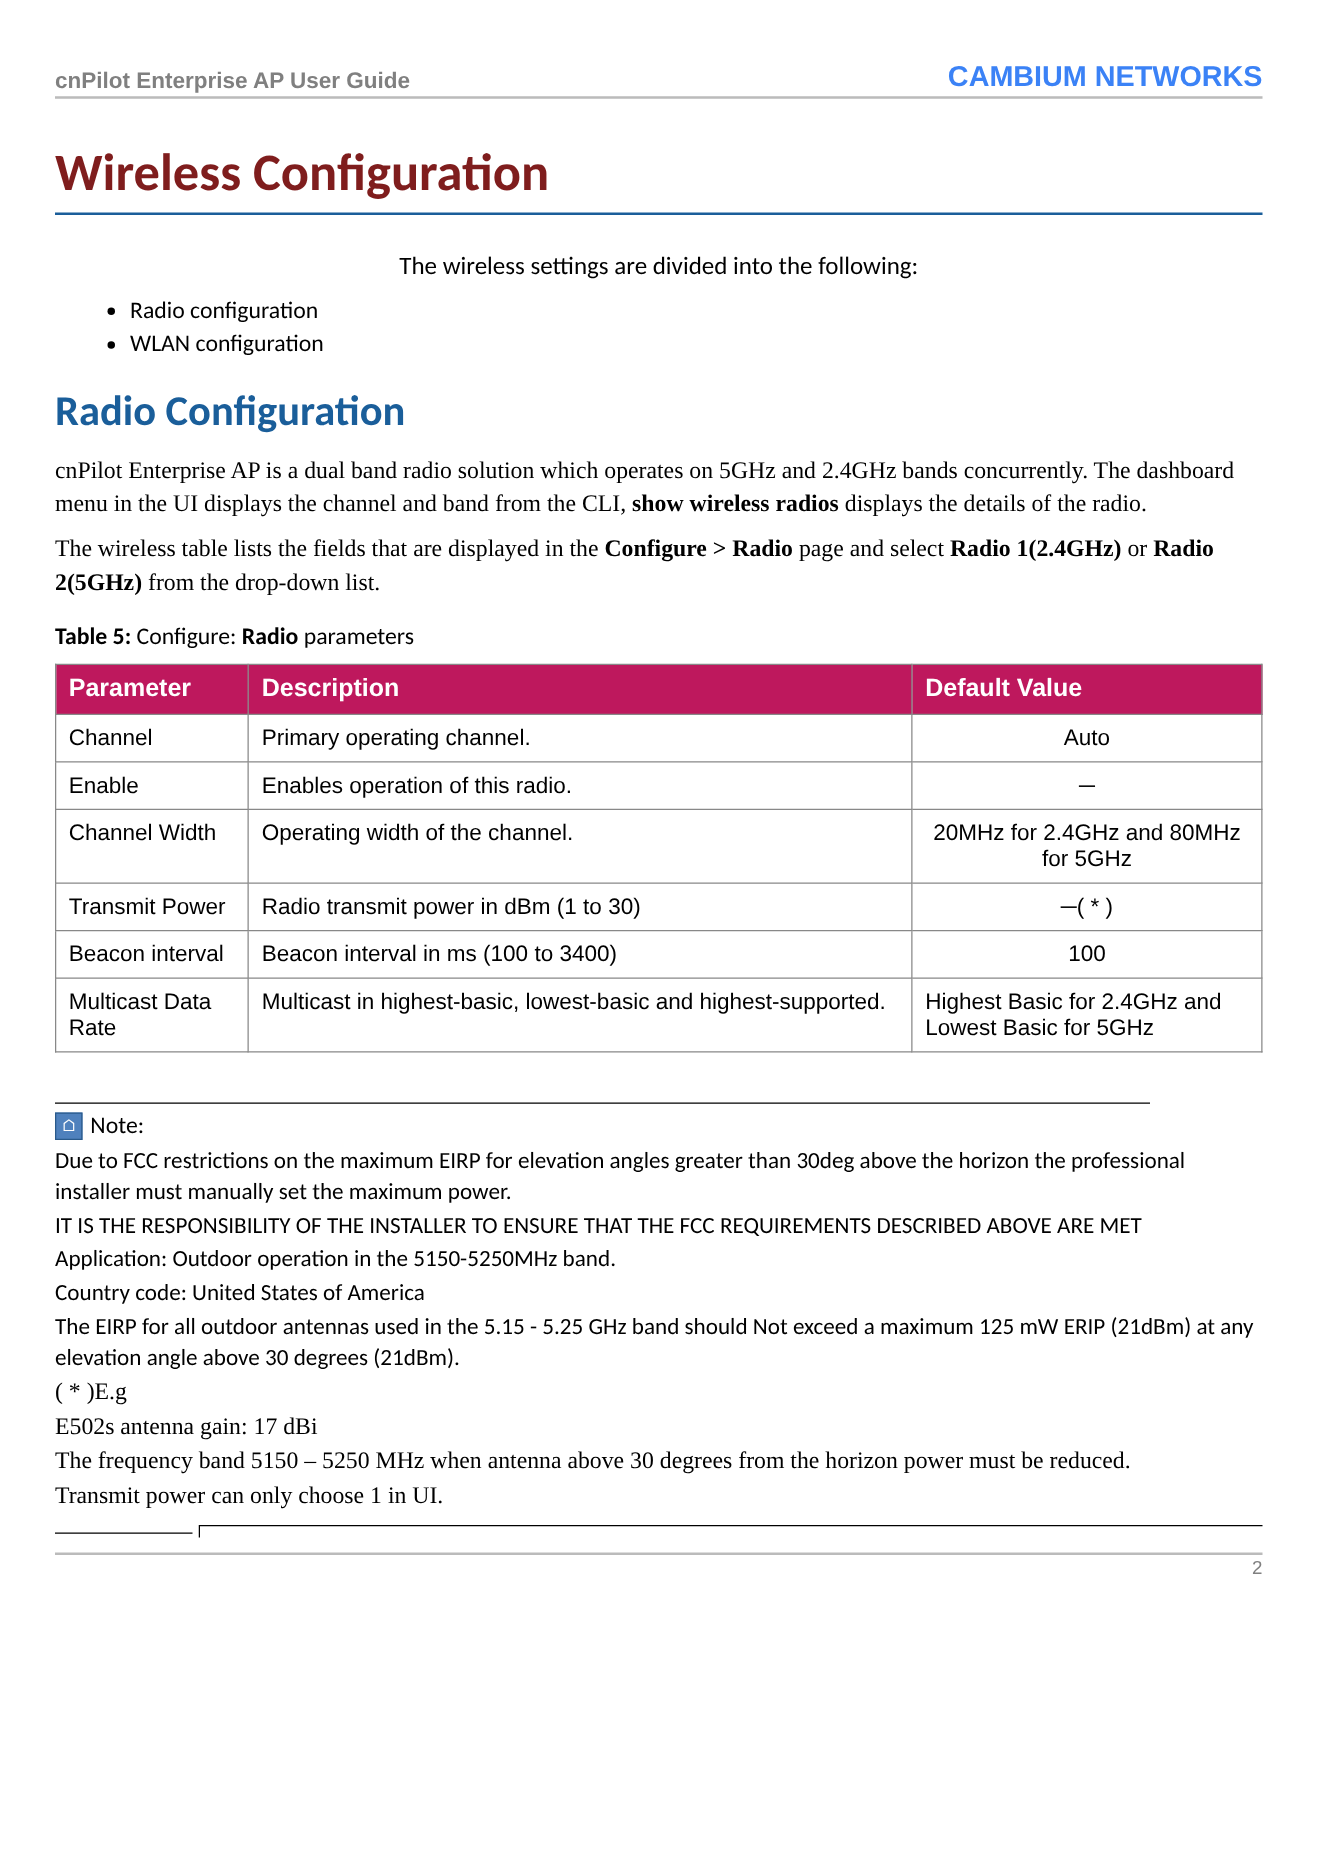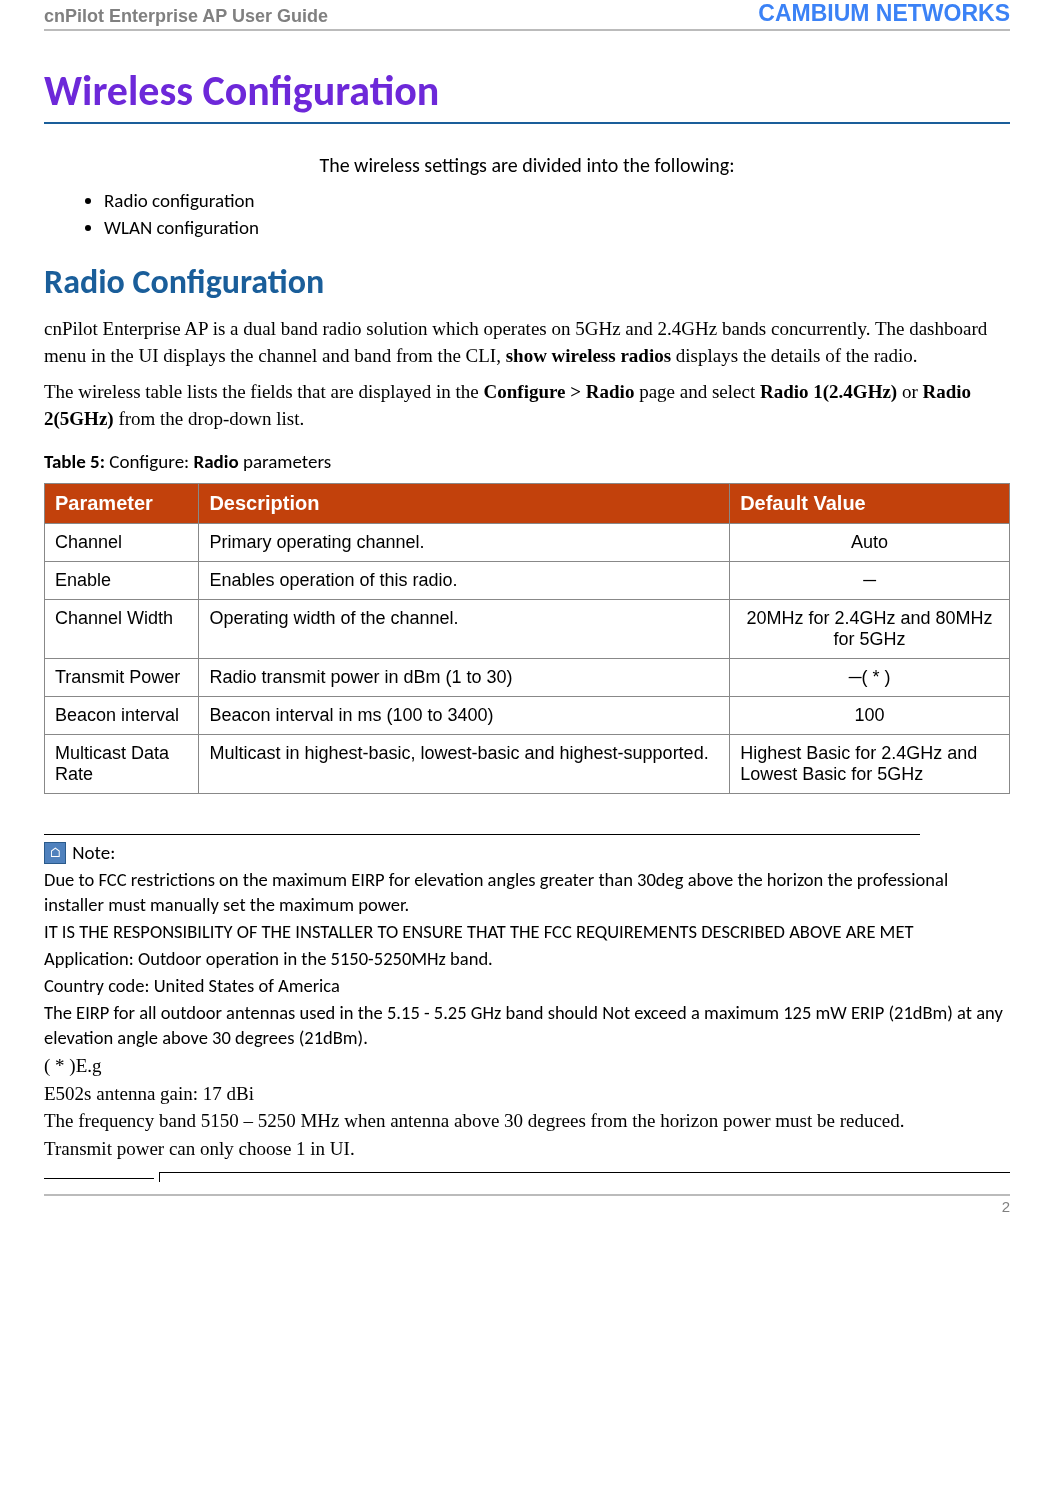--- a/index.html
+++ b/index.html
@@ -6,20 +6,21 @@
   body {
     font-family: Calibri, Arial, sans-serif;
     margin: 0;
     padding: 0;
     background: #fff;
     color: #000;
     width: 1054px;
   }
   .page {
     padding: 0 44px;
+    margin-top: 48px;
   }
   .header-bar {
     display: flex;
     justify-content: space-between;
     align-items: flex-end;
     border-bottom: 2px solid #bbb;
     padding-bottom: 2px;
     margin-bottom: 34px;
   }
   .header-left {
@@ -28,21 +29,21 @@
     font-size: 18px;
     font-family: Arial, sans-serif;
   }
   .header-right {
     color: #3b82f6;
     font-weight: bold;
     font-size: 23px;
     font-family: Arial, sans-serif;
   }
   h1.main-title {
-    color: #6d28d9;
+    color: #7f1d1d;
     font-size: 42px;
     font-weight: bold;
     margin: 0 0 6px 0;
     padding-bottom: 6px;
     border-bottom: 2px solid #1A5E9A;
   }
   p.body {
     font-size: 20px;
     margin: 28px 0 10px 0;
     line-height: 1.35;
@@ -73,21 +74,21 @@
     font-size: 19px;
     margin: 18px 0 10px 0;
   }
   table.radio {
     width: 100%;
     border-collapse: collapse;
     font-family: Arial, sans-serif;
     font-size: 18px;
   }
   table.radio th {
-    background: #c2410c;
+    background: #be185d;
     color: #fff;
     text-align: left;
     font-weight: bold;
     padding: 8px 10px;
     border: 1px solid #888;
     font-size: 20px;
   }
   table.radio td {
     border: 1px solid #888;
     padding: 8px 10px;

